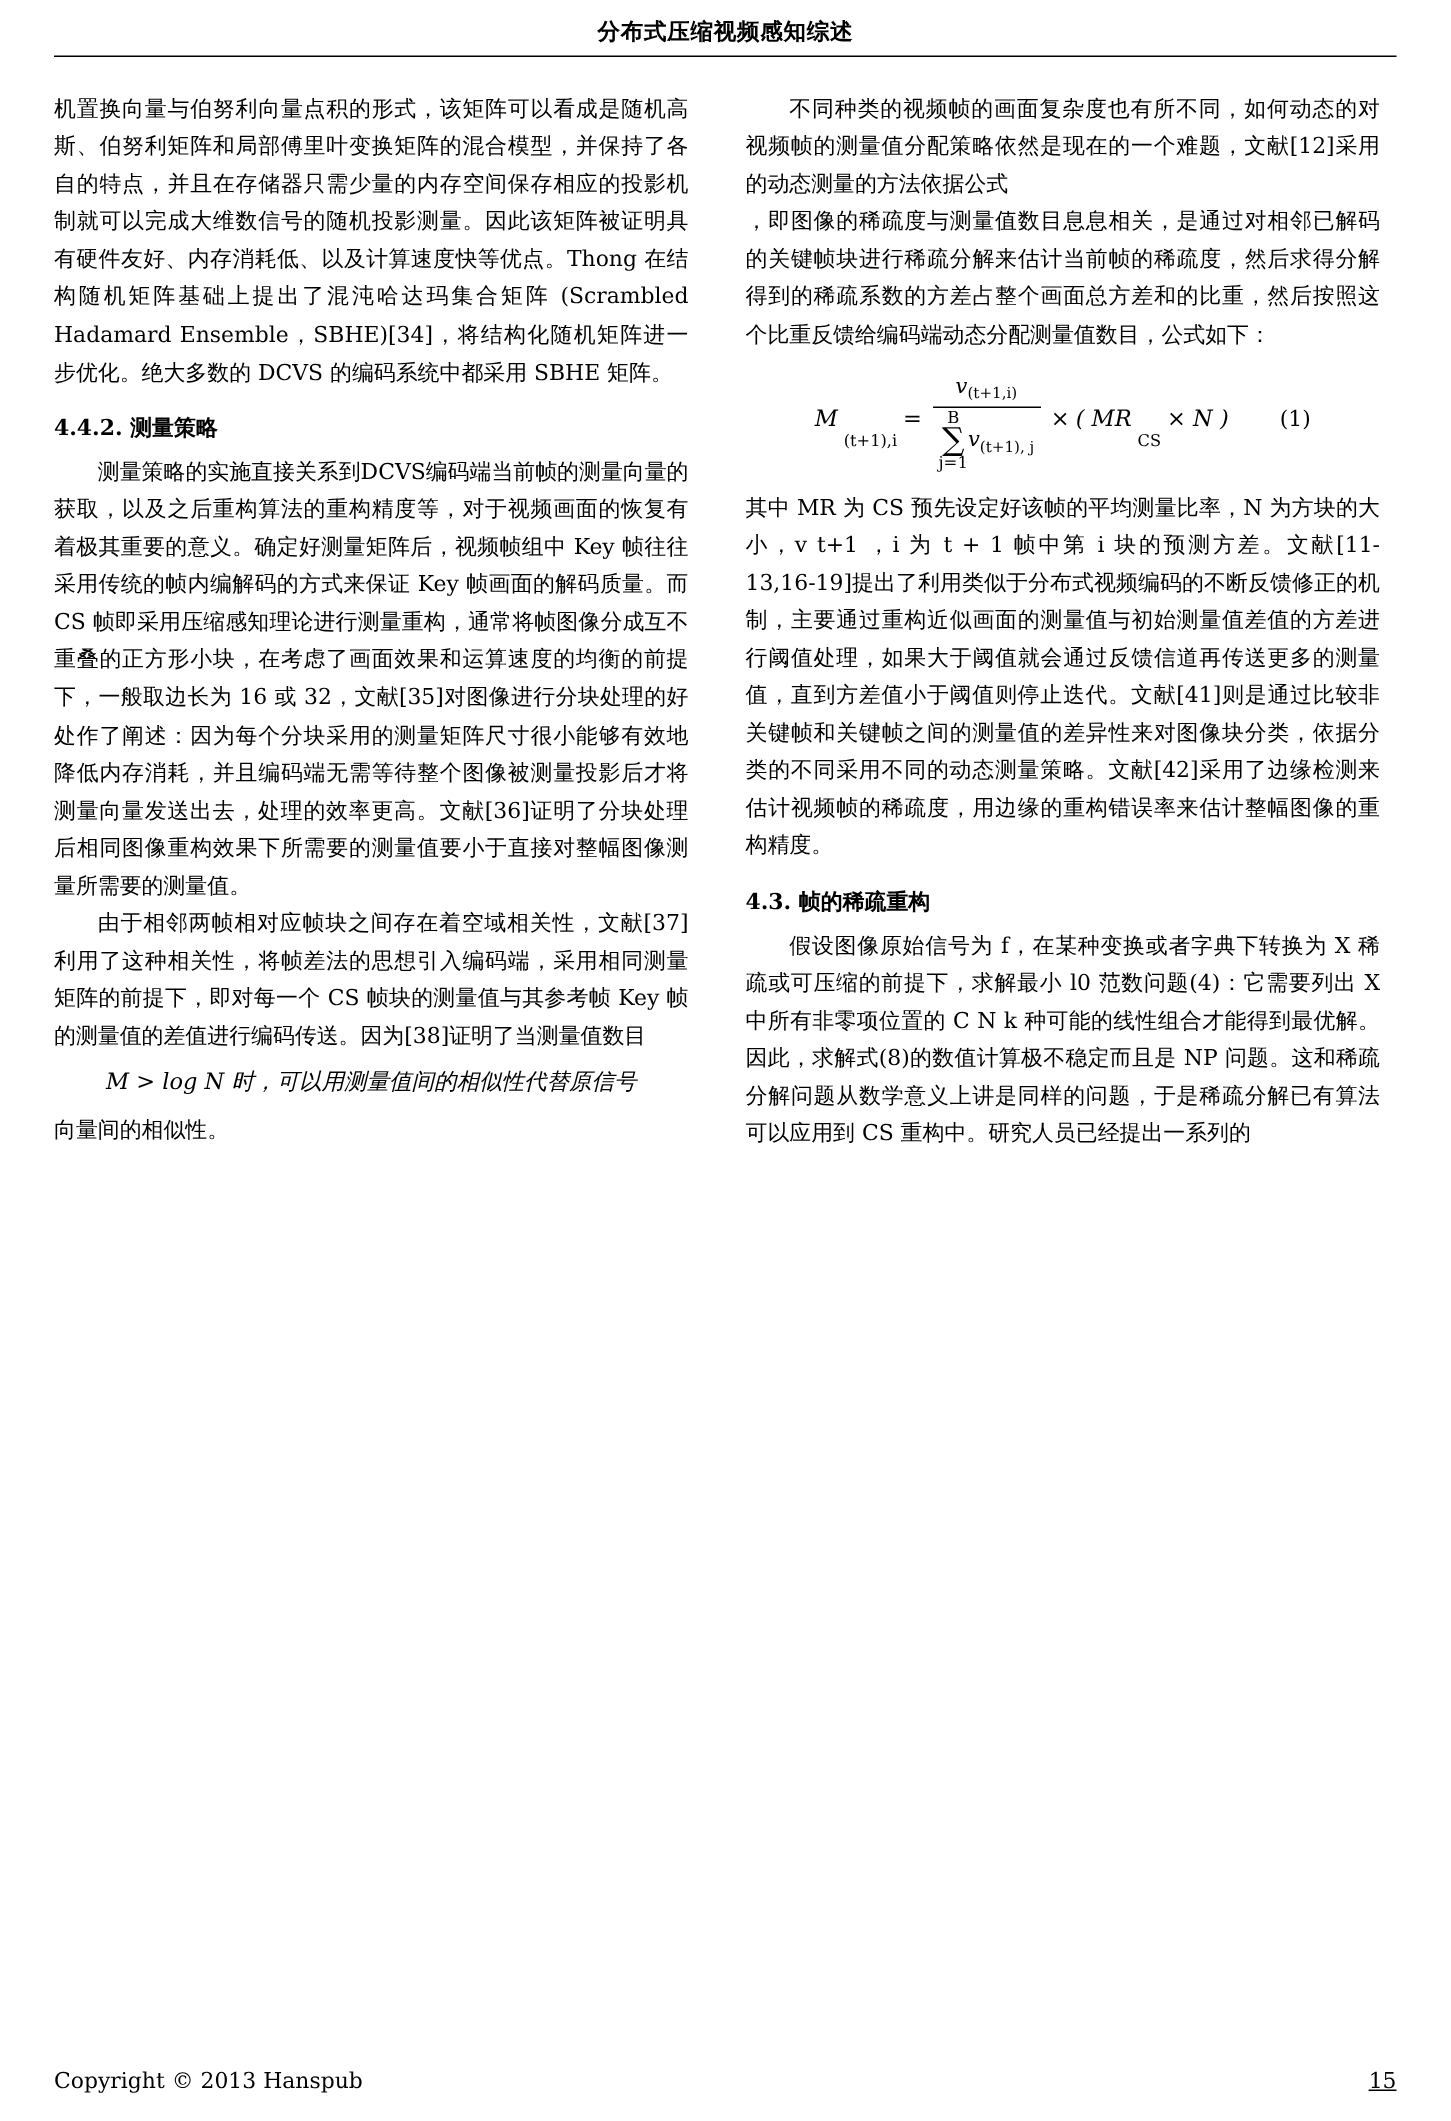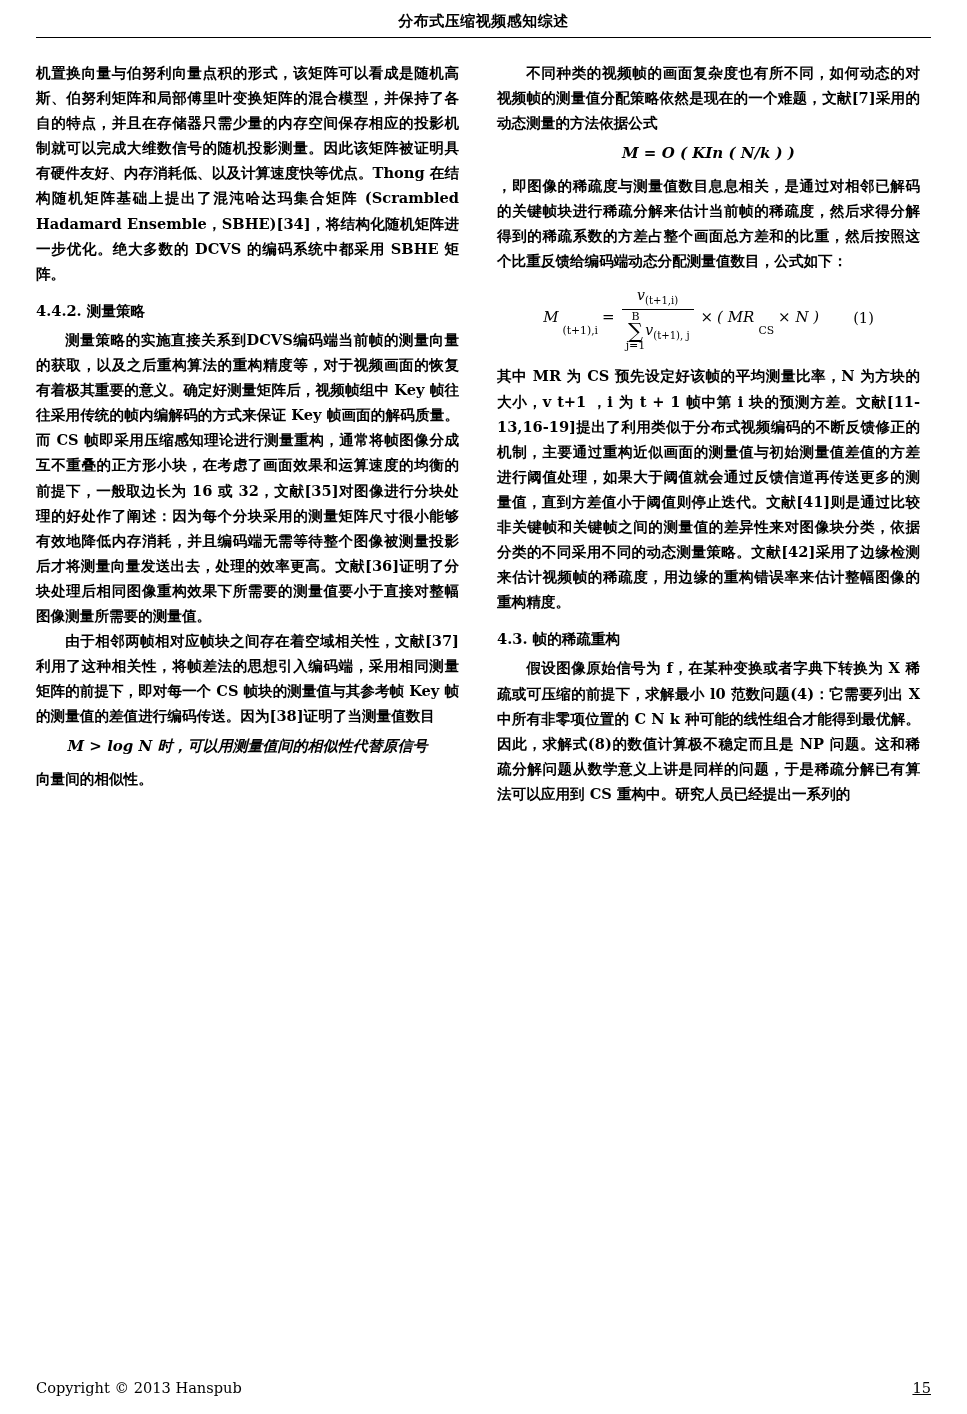--- a/index.html
+++ b/index.html
@@ -45,21 +45,20 @@
   .col {
     width: 423px;
     font-size: 14.6px;
     line-height: 1.72;
     text-align: justify;
     text-justify: inter-ideograph;
   }
   p {
     margin: 0;
     text-indent: 2em;
-    font-weight: bold;
   }
   p.noindent {
     text-indent: 0;
   }
   .sec-head {
     font-weight: bold;
     font-size: 14.6px;
     margin: 12px 0 4px 0;
     text-indent: 0;
     font-family: "DejaVu Sans", "Liberation Sans", sans-serif;
@@ -156,22 +155,21 @@
 
       <p>测量策略的实施直接关系到DCVS编码端当前帧的测量向量的获取，以及之后重构算法的重构精度等，对于视频画面的恢复有着极其重要的意义。确定好测量矩阵后，视频帧组中 Key 帧往往采用传统的帧内编解码的方式来保证 Key 帧画面的解码质量。而 CS 帧即采用压缩感知理论进行测量重构，通常将帧图像分成互不重叠的正方形小块，在考虑了画面效果和运算速度的均衡的前提下，一般取边长为 16 或 32，文献[35]对图像进行分块处理的好处作了阐述：因为每个分块采用的测量矩阵尺寸很小能够有效地降低内存消耗，并且编码端无需等待整个图像被测量投影后才将测量向量发送出去，处理的效率更高。文献[36]证明了分块处理后相同图像重构效果下所需要的测量值要小于直接对整幅图像测量所需要的测量值。</p>
       <p>由于相邻两帧相对应帧块之间存在着空域相关性，文献[37]利用了这种相关性，将帧差法的思想引入编码端，采用相同测量矩阵的前提下，即对每一个 CS 帧块的测量值与其参考帧 Key 帧的测量值的差值进行编码传送。因为[38]证明了当测量值数目</p>
       <p class="eqline ital">M &gt; log N 时，可以用测量值间的相似性代替原信号</p>
       <p class="noindent">向量间的相似性。</p>
 
     </div>
 
     <div class="col">
 
-      <p>不同种类的视频帧的画面复杂度也有所不同，如何动态的对视频帧的测量值分配策略依然是现在的一个难题，文献[7]采用的动态测量的方法依据公式</p>
-      <p class="eqline ital">M = O ( KIn ( N/k ) )</p>
+      <p>不同种类的视频帧的画面复杂度也有所不同，如何动态的对视频帧的测量值分配策略依然是现在的一个难题，文献[12]采用的动态测量的方法依据公式</p>
       <p class="noindent">，即图像的稀疏度与测量值数目息息相关，是通过对相邻已解码的关键帧块进行稀疏分解来估计当前帧的稀疏度，然后求得分解得到的稀疏系数的方差占整个画面总方差和的比重，然后按照这个比重反馈给编码端动态分配测量值数目，公式如下：</p>
 
       <div class="disp-eq">
         <div class="eqbody">
           <span class="ital">M</span>
             <span class="sub">(t+1),i</span>
           <span>=</span>
           <span class="frac">
             <span class="num-part">
               <span class="ital">v</span><span class="sub">(t+1,i)</span>

